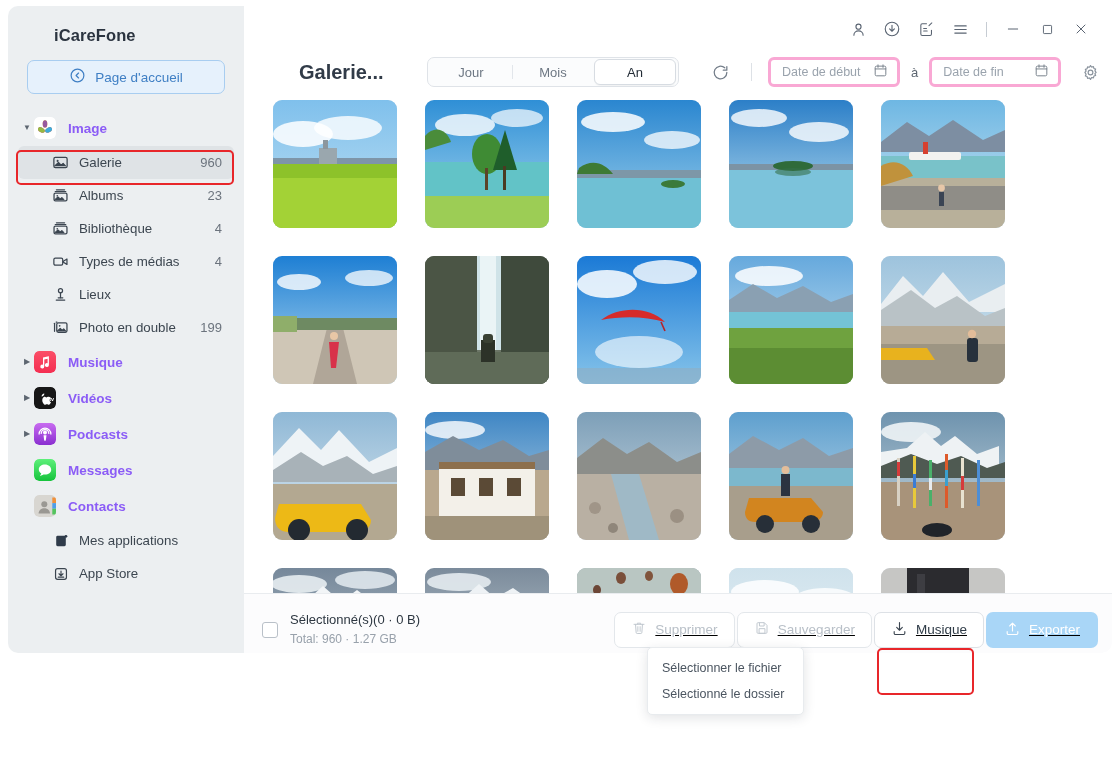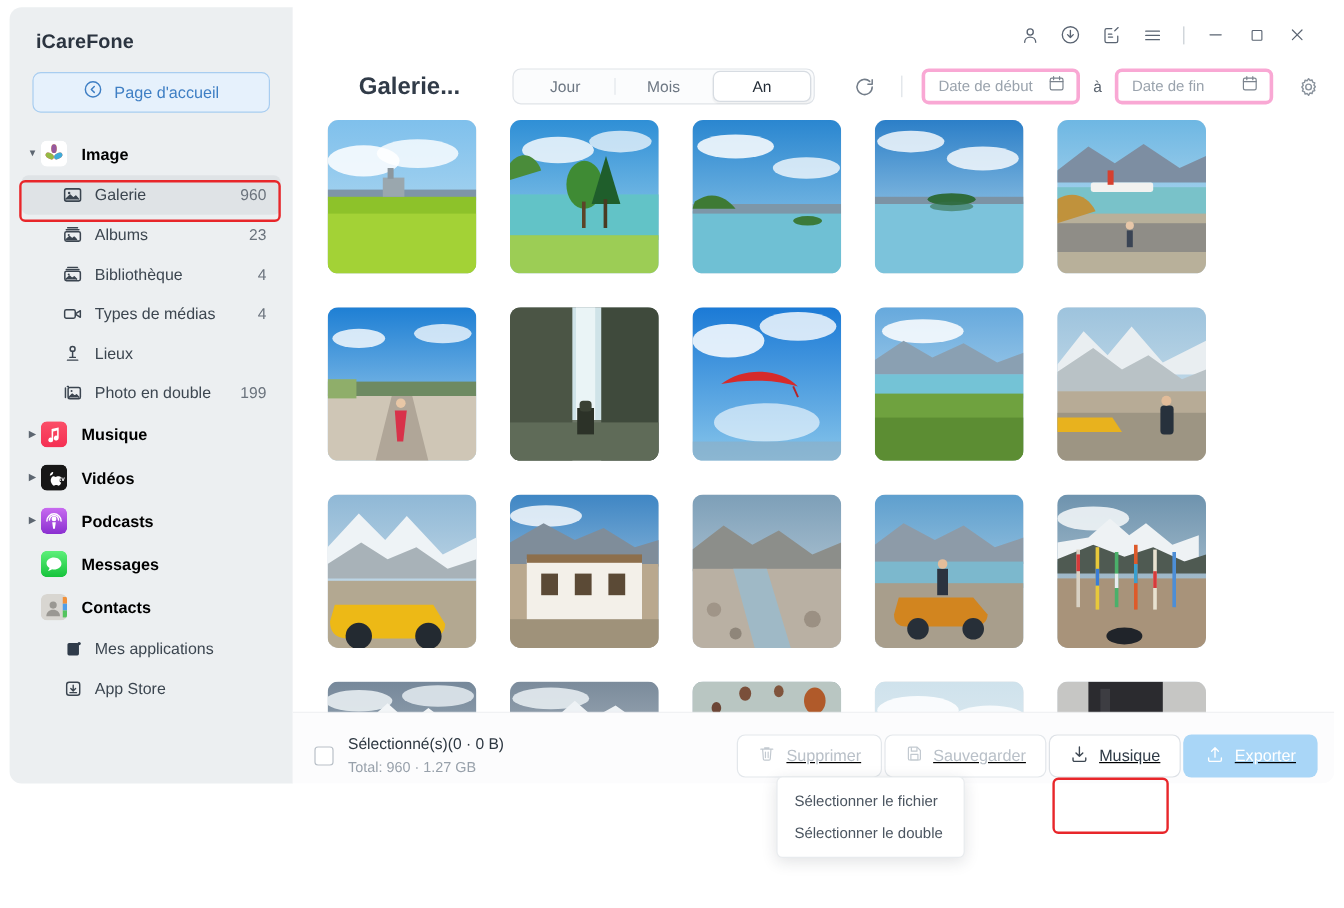--- a/index.html
+++ b/index.html
@@ -21,21 +21,21 @@
     position: absolute;
     left: 8px; top: 6px;
     width: 236px; height: 647px;
     background: #eceff1;
     border-radius: 10px 0 0 10px;
     padding: 0;
     overflow: hidden;
   }
   #app-title {
     font-size: 16.5px; font-weight: bold; color: #2b3440;
-    padding: 20px 0 0 22px; letter-spacing: .1px;
+    padding: 20px 0 0 22px; letter-spacing: .1px; margin-left: 24px;
   }
   #home-btn {
     margin: 15px 19px 16px 19px;
     height: 34px;
     border: 1px solid #a8cdf0;
     background: #e6f1fc;
     border-radius: 7px;
     display: flex; align-items: center; justify-content: center;
     gap: 9px;
     cursor: pointer;
@@ -53,21 +53,21 @@
     display: inline-block; text-align: center;
     flex: 0 0 14px;
   }
   .caret.down::before { content: "▼"; }
   .caret.right::before { content: "▶"; }
   .grp-icon {
     width: 22px; height: 22px; border-radius: 5px;
     margin-right: 12px; flex: 0 0 22px;
     display: block; overflow: hidden;
   }
-  .grp-label { font-size: 13.5px; font-weight: bold; color: #000000; }
+  .grp-label { font-size: 13.5px; font-weight: bold; color: #8b5cf6; }
 
   .nav-item {
     display: flex; align-items: center;
     height: 33px; margin: 0 10px 0 10px;
     padding-left: 34px; border-radius: 6px;
     cursor: pointer; position: relative;
   }
   .nav-item .ic {
     width: 17px; height: 17px; margin-right: 10px; flex: 0 0 17px;
     display: flex; align-items: center; justify-content: center;
@@ -948,16 +948,16 @@
           </div>
         </div>
     </div>
 
   </div>
 
   <div class="hl-box" style="left:877px; top:648px; width:97px; height:47px;"></div>
 
   <div id="dropdown">
       <div class="dd-item">Sélectionner le fichier</div>
-      <div class="dd-item">Sélectionner le double</div>
+      <div class="dd-item">Sélectionné le dossier</div>
     </div>
 
 </div>
 
 </body></html>

